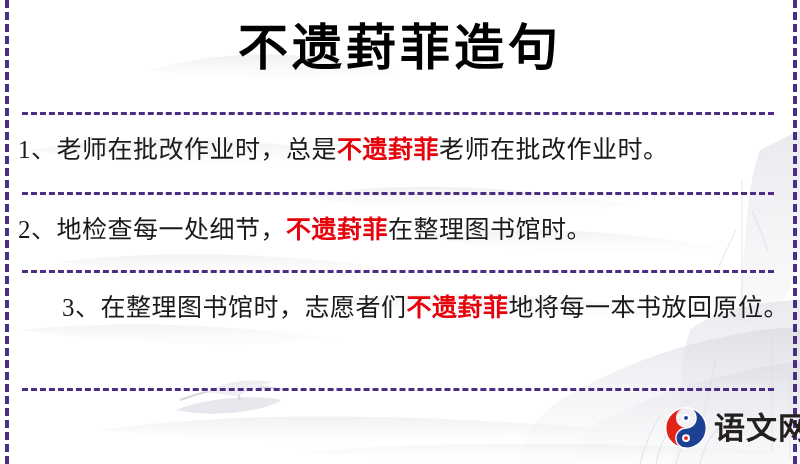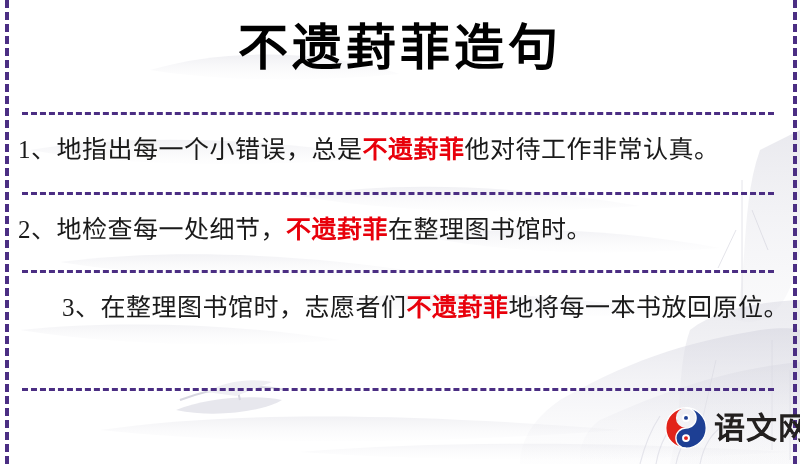--- a/index.html
+++ b/index.html
@@ -177,21 +177,21 @@
   </svg>
 
   <div class="v-dash left"></div>
   <div class="v-dash right"></div>
 
   <div id="title">不遗葑菲造句</div>
 
   <div class="h-dash" style="top:112px;"></div>
 
   <div class="sentence" id="s1">
-    <span>1、</span><span>地指出每一个小错误，总是</span><span class="hl">不遗葑菲</span><span>他对待工作非常认真。</span>
+    <span>1、</span><span>老师在批改作业时，总是</span><span class="hl">不遗葑菲</span><span>老师在批改作业时。</span>
   </div>
 
   <div class="h-dash" style="top:192px;"></div>
 
   <div class="sentence" id="s2">
     <span>2、</span><span>地检查每一处细节，</span><span class="hl">不遗葑菲</span><span>在整理图书馆时。</span>
   </div>
 
   <div class="h-dash" style="top:270px;"></div>
 

